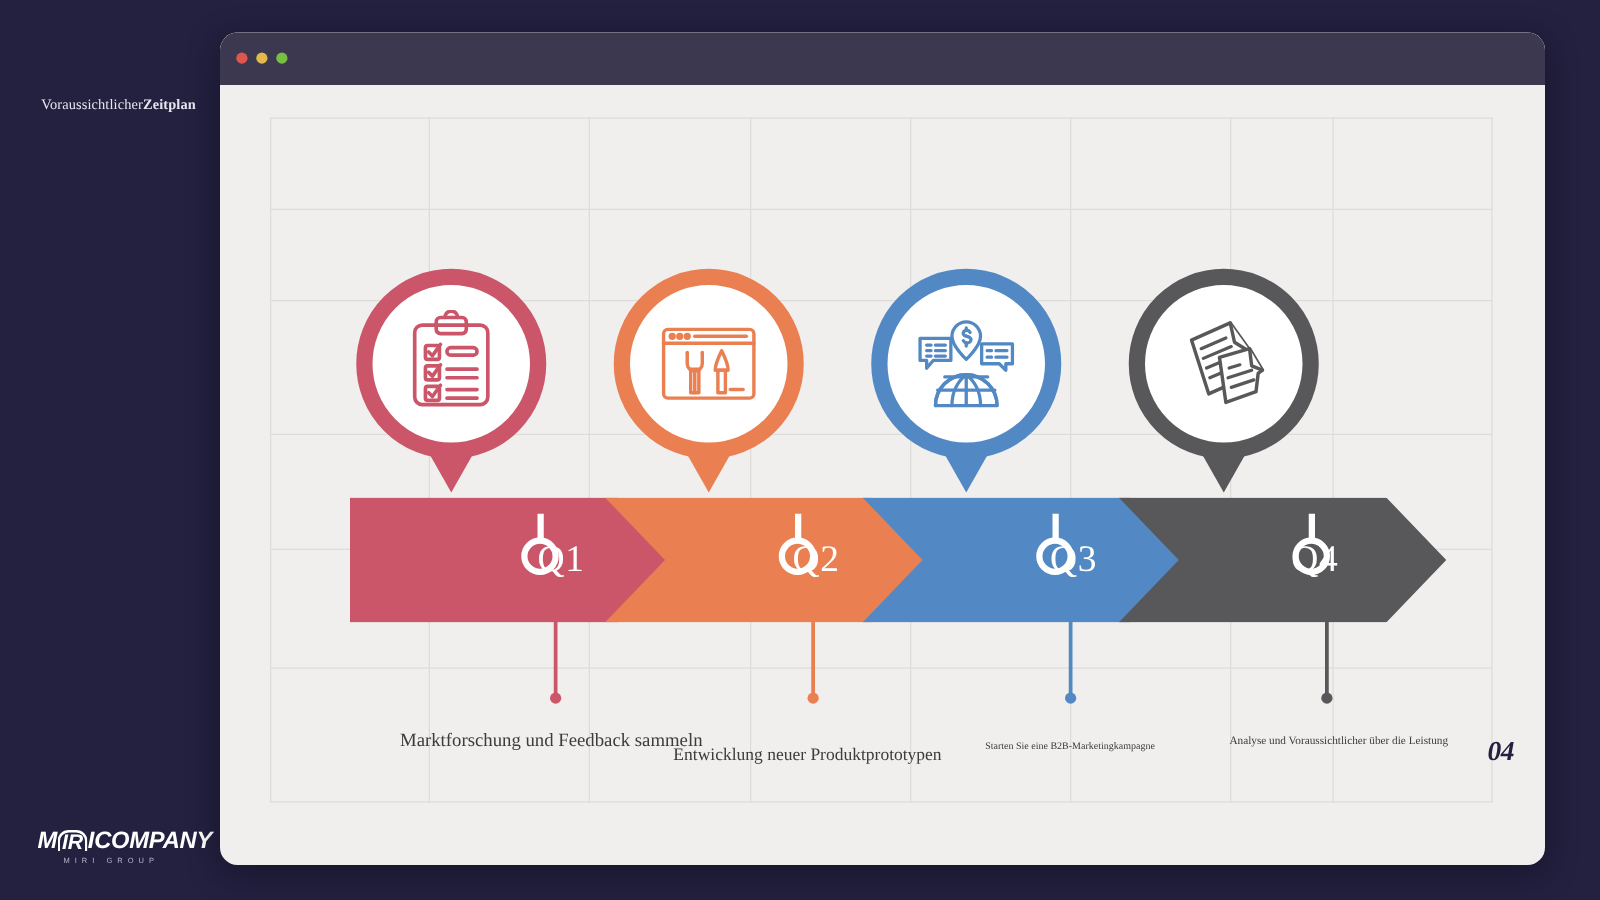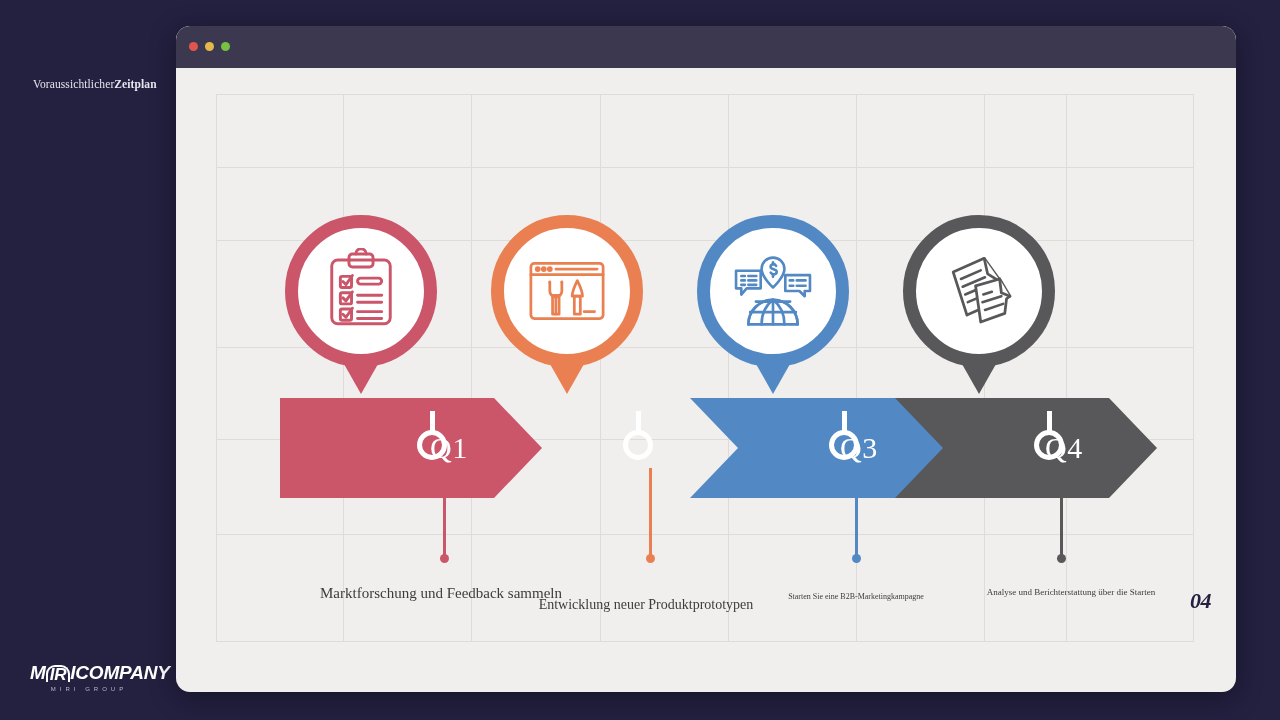--- a/index.html
+++ b/index.html
@@ -159,25 +159,28 @@
 
       <div class="conn" style="left: 679px; top: 400px; height: 90px; background: rgb(82, 137, 196);"></div>
       <div class="conn-dot" style="left: 676px; top: 486px; background: rgb(82, 137, 196);"></div>
 
       <div class="conn" style="left: 884px; top: 400px; height: 90px; background: rgb(88, 88, 90);"></div>
       <div class="conn-dot" style="left: 881px; top: 486px; background: rgb(88, 88, 90);"></div>
 
       <div class="arrow first" style="left: 104px; width: 262px; background: rgb(203, 85, 105);">
         <span class="arrow-label" style="left:150px;">Q1</span>
       </div>
+      <div class="arrow" style="left: 308px; width: 262px; background: rgb(234, 128, 82);">
+        <span class="arrow-label" style="left:150px;">Q2</span>
+      </div>
       <div class="arrow" style="left: 514px; width: 262px; background: rgb(82, 137, 196);">
         <span class="arrow-label" style="left:150px;">Q3</span>
       </div>
       <div class="arrow" style="left: 719px; width: 262px; background: rgb(88, 88, 90);">
-        <span class="arrow-label" style="left:150px;">Q4</span>
+        <span class="arrow-label" style="left:138px;">Q4</span>
       </div>
 
       <div class="ring-stem" style="left:254px;top:343px;"></div>
       <div class="ring" style="left:241px;top:362px;"></div>
       <div class="ring-stem" style="left:460px;top:343px;"></div>
       <div class="ring" style="left:447px;top:362px;"></div>
       <div class="ring-stem" style="left:666px;top:343px;"></div>
       <div class="ring" style="left:653px;top:362px;"></div>
       <div class="ring-stem" style="left:871px;top:343px;"></div>
       <div class="ring" style="left:858px;top:362px;"></div>
@@ -259,19 +262,19 @@
           <g fill="none" stroke="#58585a" stroke-width="3" stroke-linecap="round">
             <path d="M55 54 L65 51 M54 63 L76 56 M57 72 L78 65"></path>
           </g>
         </svg>
       </div>
       <div class="badge-pin" style="left:786px;top:296px;border-top:30px solid #58585a;"></div>
 
       <div class="cap" style="left:140px;top:515px;width:250px;font-size:15px;">Marktforschung und Feedback sammeln</div>
       <div class="cap" style="left:325px;top:528px;width:290px;font-size:14px;">Entwicklung neuer Produktprototypen</div>
       <div class="cap" style="left:580px;top:524px;width:200px;font-size:8px;">Starten Sie eine B2B-Marketingkampagne</div>
-      <div class="cap" style="left:800px;top:518px;width:190px;font-size:9px;">Analyse und Berichterstattung über die Starten</div>
+      <div class="cap" style="left:800px;top:518px;width:190px;font-size:9px;">Analyse und Voraussichtlicher über die Leistung</div>
 
     </div>
 
     <div class="page-num">04</div>
   </div>
 </div>
 
 </body></html>

